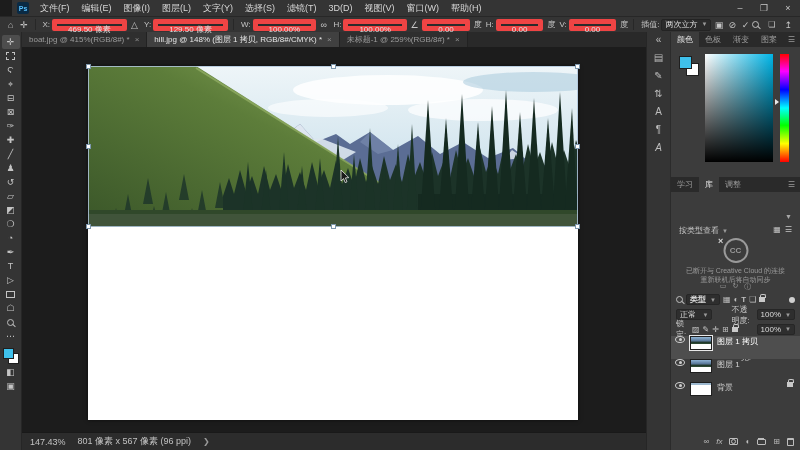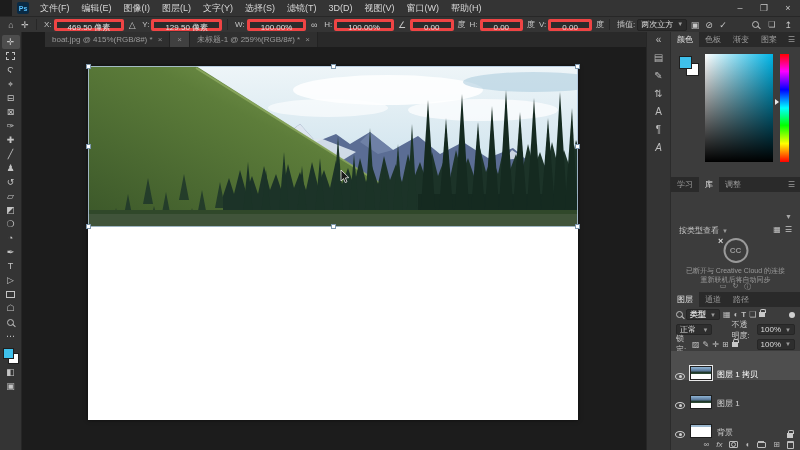--- a/index.html
+++ b/index.html
@@ -12,21 +12,21 @@
   .menu { display:flex; }
   .menu-item { padding:0 6px; font-size:9px; color:#d6d6d6; line-height:16px; white-space:nowrap; }
   .win-controls { margin-left:auto; display:flex; }
   .win-btn { width:24px; text-align:center; font-size:9px; color:#c9c9c9; line-height:16px; }
 
   
   .optionsbar { position:absolute; top:16px; left:0; right:0; height:16px; background:#343434; border-top:1px solid #272727; display:flex; align-items:center; font-size:8px; color:#c6c6c6; padding-left:4px; z-index:6; }
   .ob-icon { width:14px; text-align:center; color:#c6c6c6; font-size:9px; }
   .vsep { width:1px; height:11px; background:#272727; margin:0 4px; flex:none; }
   .ob-label { margin:0 1px 0 3px; white-space:nowrap; }
-  .ob-val { background:#2b2b2b; border:3px solid #ef4444; border-radius:2px; padding:0 11px; height:12px; line-height:11px; margin:0 1px; color:#e0e0e0; white-space:nowrap; }
+  .ob-val { background:#2b2b2b; border:5px solid #ef4444; border-radius:2px; padding:0 11px; height:12px; line-height:11px; margin:0 1px; color:#e0e0e0; white-space:nowrap; }
   .ob-dd { background:#2b2b2b; border:1px solid #232323; border-radius:2px; padding:0 3px; height:12px; line-height:11px; margin:0 1px; display:flex; align-items:center; gap:4px; color:#e0e0e0; white-space:nowrap; }
   .dd-chev { font-size:6px; color:#9a9a9a; }
   .ob-right { margin-left:auto; display:flex; align-items:center; gap:9px; padding-right:8px; }
 
   .lens { width:7px; height:7px; border:1px solid #bdbdbd; border-radius:50%; position:relative; display:inline-block; flex:none; }
   .lens::after { content:""; position:absolute; width:4px; height:1px; background:#bdbdbd; transform:rotate(45deg); right:-3px; bottom:-1px; }
 
   
   .main { position:absolute; top:32px; left:0; right:0; bottom:0; display:flex; }
 
@@ -35,21 +35,21 @@
   .tool { width:18px; height:14px; display:flex; align-items:center; justify-content:center; color:#c4c4c4; font-size:9px; line-height:1; flex:none; }
   .tool.sel { background:#4d4d4d; border-radius:2px; }
   .dashed-rect { width:9px; height:8px; border:1px dashed #c4c4c4; }
   .rect-o { width:9px; height:7px; border:1px solid #c4c4c4; }
   .swatches { position:relative; width:18px; height:18px; margin-top:4px; flex:none; }
   .sw-bg { position:absolute; left:6px; top:6px; width:11px; height:11px; background:#ffffff; border:1px solid #1f1f1f; }
   .sw-fg { position:absolute; left:1px; top:1px; width:11px; height:11px; border:1px solid #1f1f1f; }
 
   
   .center { flex:1; display:flex; flex-direction:column; min-width:0; }
-  .tabbar { height:15px; background:#292929; display:flex; align-items:stretch; flex:none;margin-left:23px; }
+  .tabbar { height:15px; background:#292929; display:flex; align-items:stretch; flex:none; }
   .dtab { display:flex; align-items:center; gap:5px; padding:0 7px; font-size:8px; background:#2f2f2f; color:#9b9b9b; border-right:1px solid #222; white-space:nowrap; }
   .dtab.active { background:#404040; color:#e6e6e6; }
   .tab-close { font-size:8px; color:#8d8d8d; }
 
   .canvas { flex:1; position:relative; background:#1c1c1c; overflow:hidden; }
   .doc { position:absolute; left:66px; top:19px; width:490px; height:354px; background:#ffffff; box-shadow:0 0 4px rgba(0,0,0,.6); }
   .photo { position:absolute; left:0; top:0; width:490px; height:161px; }
   .tbox { position:absolute; left:0; top:0; width:490px; height:161px; border:1px solid rgba(175,198,220,.85); pointer-events:none; }
   .handle { position:absolute; width:5px; height:5px; background:#fff; border:1px solid #7d97ad; }
 
@@ -85,21 +85,21 @@
   .lib-mini-icons { position:absolute; left:0; right:0; top:90px; display:flex; justify-content:center; gap:6px; color:#9a9a9a; font-size:7px; }
 
   .layers { flex:1; background:#3c3c3c; display:flex; flex-direction:column; min-width:0; }
   .ly-row { display:flex; align-items:center; font-size:8px; color:#c8c8c8; padding:0 5px; gap:3px; flex:none; }
   .ly-filter { height:15px;font-weight:bold; }
   .ly-blend { height:15px; }
   .ly-lock { height:14px; }
   .mini-dd { background:#2e2e2e; border:1px solid #262626; border-radius:2px; height:11px; display:flex; align-items:center; gap:4px; padding:0 3px; color:#dcdcdc; white-space:nowrap; }
   .fi { font-size:8px; color:#c0c0c0; }
   .toggle-dot { margin-left:auto; width:6px; height:6px; border-radius:50%; background:#d0d0d0; }
-  .lrow { height:29px; display:flex; align-items:flex-end; gap:5px; padding:0 4px; font-size:8px; color:#d4d4d4; flex:none; }
+  .lrow { height:23px; display:flex; align-items:flex-start; gap:5px; padding:0 4px; font-size:8px; color:#d4d4d4; flex:none; }
   .lrow.selected { background:#4e4e4e; color:#fff; }
   .eye { width:10px; height:7px; border:1px solid #cfcfcf; border-radius:50%; position:relative; flex:none; }
   .eye::after { content:""; position:absolute; left:3px; top:1px; width:3px; height:3px; background:#cfcfcf; border-radius:50%; }
   .thumb { width:22px; height:14px; flex:none; border:1px solid #1f1f1f; background-image:linear-gradient(to bottom,#8fb4d4 0%,#5c7a9c 30%,#20382b 46%,#2e4a33 55%,#ffffff 56%,#ffffff 100%); }
   .thumb.sel { outline:1px solid #e8e8e8; }
   .thumb.bgthumb { background-image:linear-gradient(to bottom,#9cb8cf 0%,#9cb8cf 18%,#ffffff 19%,#ffffff 100%); }
   .lockicon { width:6px; height:5px; background:#c9c9c9; position:relative; margin-left:auto; margin-right:3px; flex:none; }
   .lockicon::before { content:""; position:absolute; left:1px; top:-3px; width:4px; height:3px; border:1px solid #c9c9c9; border-bottom:none; border-radius:2px 2px 0 0; }
   .lockicon.inrow { margin:0; }
   .ly-bottom { margin-top:auto; height:15px; display:flex; align-items:center; justify-content:flex-end; gap:7px; padding:0 6px 2px 0; color:#bdbdbd; font-size:8px; flex:none; }
@@ -214,20 +214,21 @@
     <span class="tool">▣</span>
   </div>
 
   <div class="center">
     <div class="tabbar">
       <div class="dtab">
         <span>boat.jpg @ 415%(RGB/8#) *</span>
         <span class="tab-close">×</span>
       </div>
       <div class="dtab active">
+        <span>hill.jpg @ 148% (图层 1 拷贝, RGB/8#/CMYK) *</span>
         <span class="tab-close">×</span>
       </div>
       <div class="dtab">
         <span>未标题-1 @ 259%(RGB/8#) *</span>
         <span class="tab-close">×</span>
       </div>
     </div>
 
     <div class="canvas">
       <div class="doc">
@@ -308,20 +309,25 @@
           <span class="handle" style="left:242px;bottom:-3px;"></span>
           <span class="handle" style="right:-3px;bottom:-3px;"></span>
         </div>
       </div>
 
       <svg class="cursor" width="10" height="14" viewBox="0 0 10 14">
         <polygon points="1,0 1,11 3.6,8.6 5.2,12.6 7,11.8 5.4,7.9 8.8,7.6" fill="#1a1a1a" stroke="#e8e8e8" stroke-width="0.8"></polygon>
       </svg>
     </div>
 
+    <div class="statusbar">
+      <span>147.43%</span>
+      <span>801 像素 x 567 像素 (96 ppi)</span>
+      <span class="sb-chev">❯</span>
+    </div>
   </div>
 
   <div class="right-dock">
     <div class="mini">
       <span>«</span>
       <span>▤</span>
       <span>✎</span>
       <span>⇅</span>
       <span>A</span>
       <span>¶</span>
@@ -369,25 +375,20 @@
           <div>已断开与 Creative Cloud 的连接</div>
           <div>重新联机后将自动同步</div>
         </div>
         <div class="lib-mini-icons">
           <span>▭</span>
           <span>↻</span>
           <span>ⓘ</span>
         </div>
       </div>
 
-      <div class="ptabs">
-        <span class="ptab active">图层</span>
-        <span class="ptab">通道</span>
-        <span class="ptab">路径</span>
-      </div>
       <div class="layers">
         <div class="ly-row ly-filter">
           <span class="lens"></span>
           <span class="mini-dd">
               <span>类型</span>
               <span class="dd-chev">▼</span>
             </span>
           <span class="fi">▦</span>
           <span class="fi">◐</span>
           <span class="fi">T</span>

